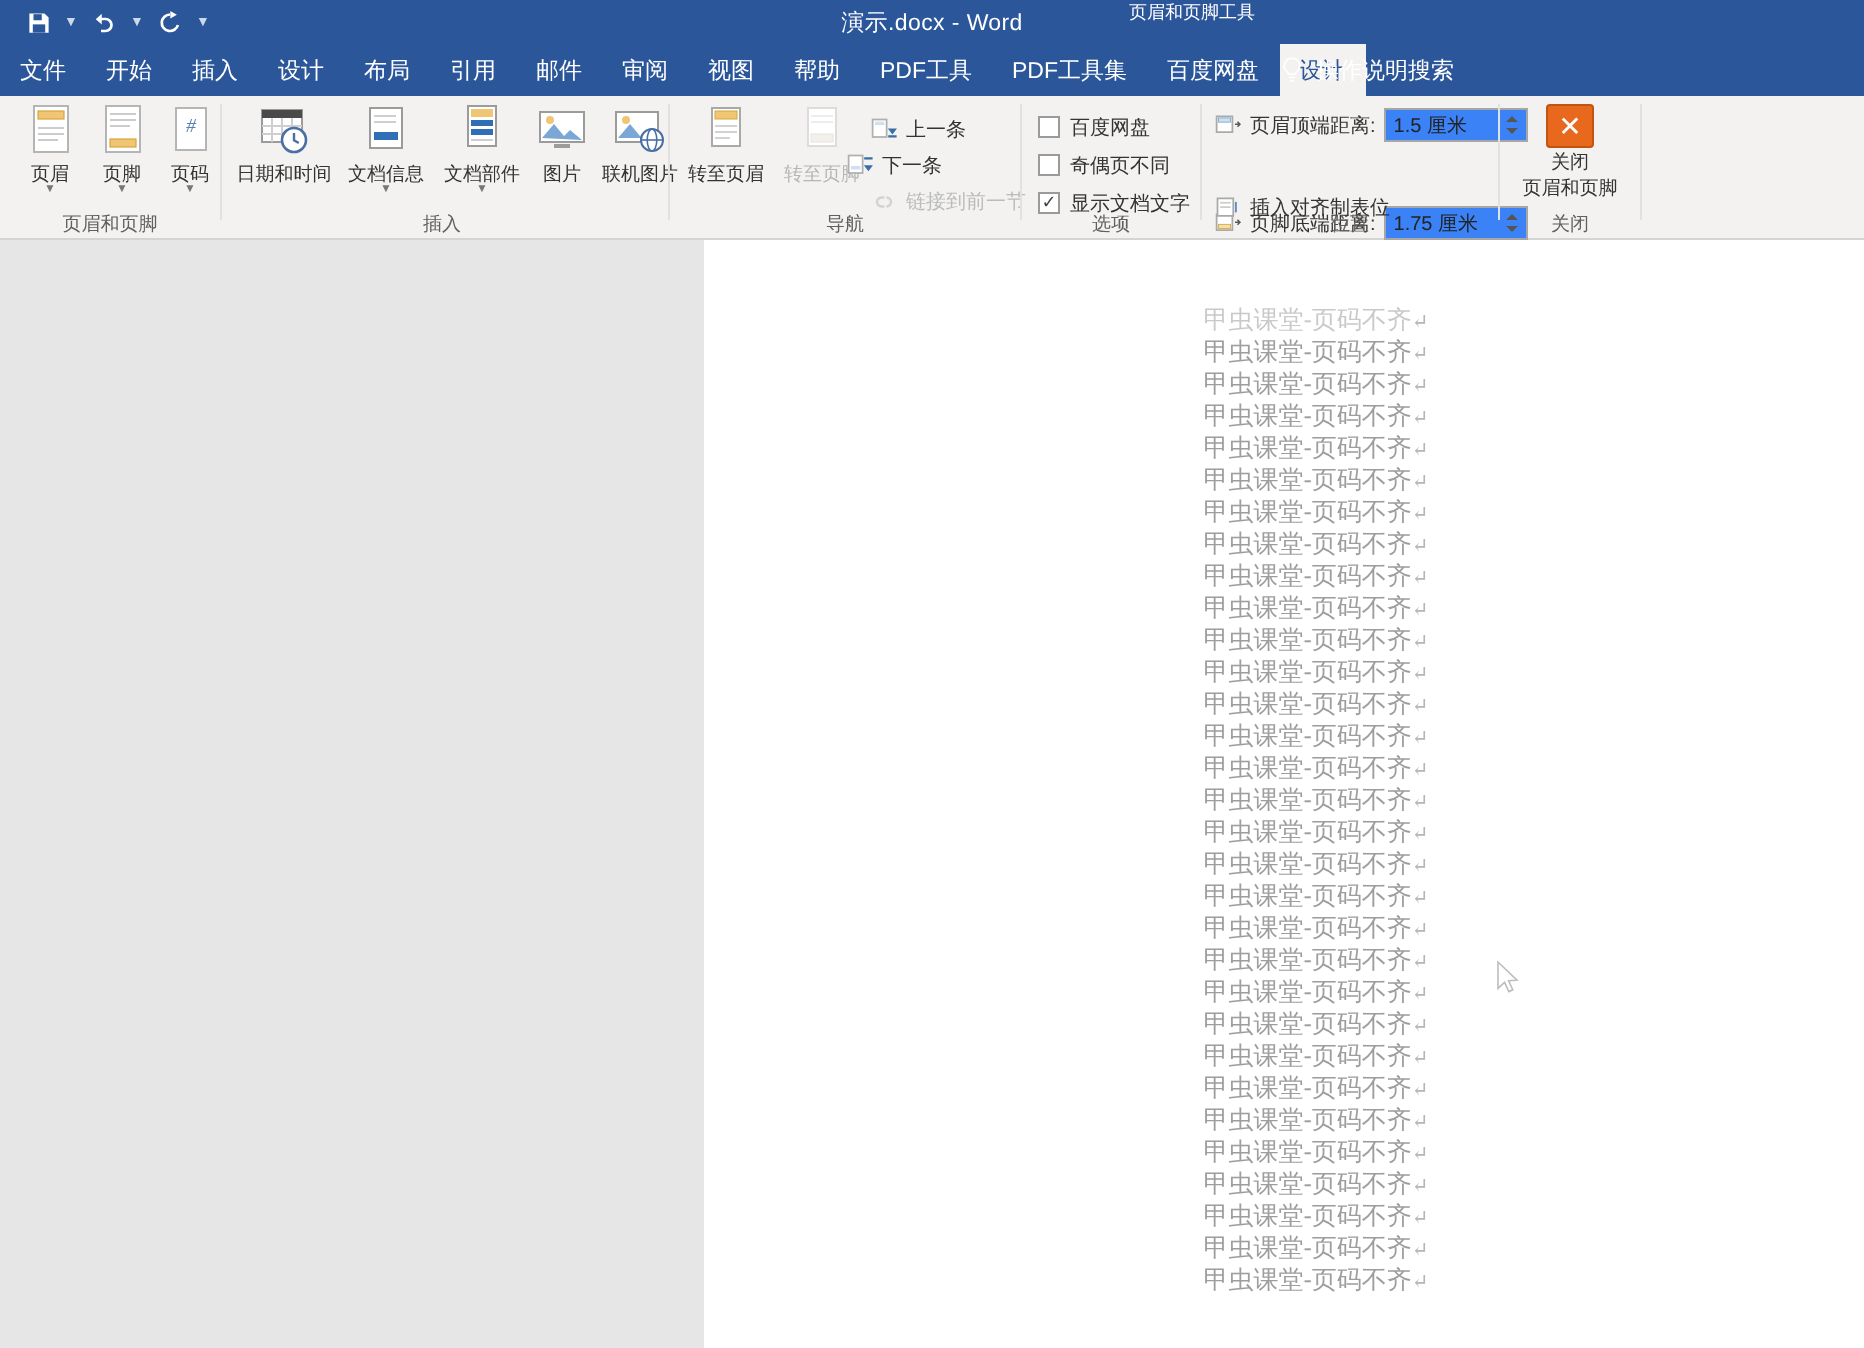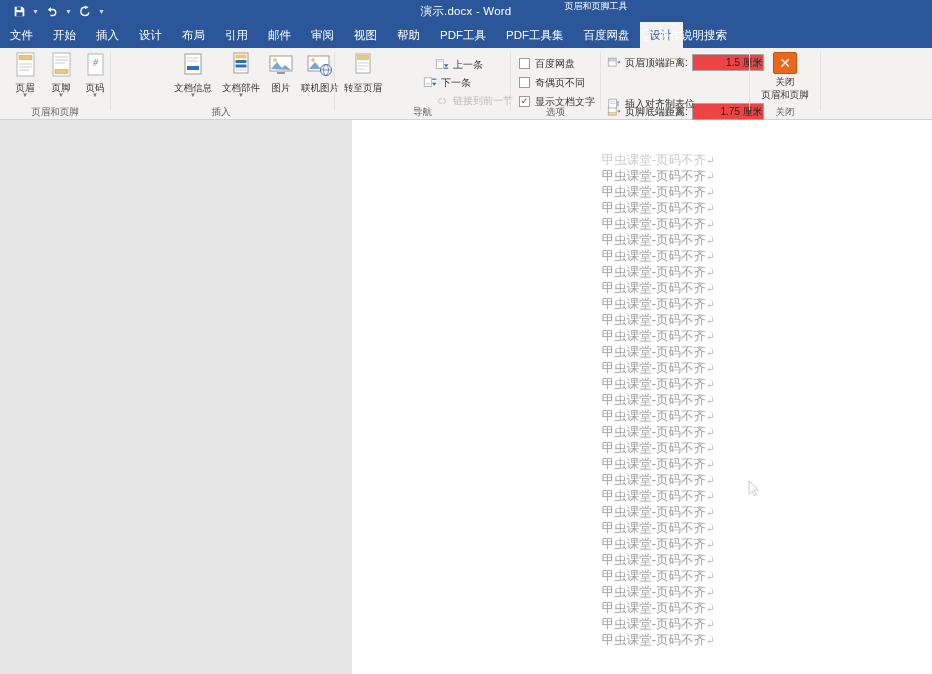--- a/index.html
+++ b/index.html
@@ -95,22 +95,22 @@
   .cbrow { position: absolute; height: 15px; display: flex; align-items: center; gap: 5px;
            font-size: 10px; color: #333333; white-space: nowrap; }
   .cbox { width: 11px; height: 11px; border: 1px solid #9a9a9a; background: #ffffff;
           display: flex; align-items: center; justify-content: center; flex: 0 0 11px; }
   .cbox .tick { font-size: 9px; color: #444; line-height: 9px; }
 
   
   .spinrow { position: absolute; height: 17px; display: flex; align-items: center; gap: 4px;
              font-size: 10px; color: #333333; white-space: nowrap; }
   .spinbox {
-    width: 72px; height: 17px; border: 1px solid #a6a6a6; background: #ef4444;
-    display: flex; align-items: center; position: relative; justify-content: flex-end;
+    width: 72px; height: 17px; border: 1px solid #a6a6a6; background: #3b82f6;
+    display: flex; align-items: center; position: relative;
   }
   .spinbox .sval { font-size: 10px; color: #222; padding-left: 4px; }
   .spin-arrows {
     position: absolute; right: 1px; top: 0px; width: 11px; height: 15px;
     display: flex; flex-direction: column; justify-content: center; align-items: center; gap: 3px;
   }
   .spin-arrows i { display: block; width: 0; height: 0; border-left: 3px solid transparent;
                    border-right: 3px solid transparent; }
   .spin-arrows .up { border-bottom: 3px solid #555; }
   .spin-arrows .dn { border-top: 3px solid #555; }
@@ -245,20 +245,34 @@
           <text x="16.5" y="15" font-size="10" text-anchor="middle" fill="#5b7fb8" font-family="serif" font-style="italic">#</text>
         </svg>
         <span class="blabel">页码</span>
         <span class="bcaret">▼</span>
       </div>
       <div class="glabel">页眉和页脚</div>
     </div>
     <div class="gsep" style="left:110px;"></div>
 
     <div class="rgroup" style="left:111px; width:220px;">
+      <div class="bigbtn" style="left:4px; width:54px;">
+        <svg class="icon32" viewBox="0 0 32 30">
+          <rect x="5" y="4" width="20" height="16" fill="#ffffff" stroke="#9b9b9b"></rect>
+          <rect x="5" y="4" width="20" height="4" fill="#4a4a4a"></rect>
+          <line x1="10" y1="8" x2="10" y2="20" stroke="#cfcfcf"></line>
+          <line x1="15" y1="8" x2="15" y2="20" stroke="#cfcfcf"></line>
+          <line x1="20" y1="8" x2="20" y2="20" stroke="#cfcfcf"></line>
+          <line x1="5" y1="12" x2="25" y2="12" stroke="#cfcfcf"></line>
+          <line x1="5" y1="16" x2="25" y2="16" stroke="#cfcfcf"></line>
+          <circle cx="21" cy="19" r="6" fill="#ffffff" stroke="#4a6fa5" stroke-width="1.3"></circle>
+          <path d="M21 15.5v3.6l2.4 1.4" stroke="#4a6fa5" stroke-width="1.2" fill="none"></path>
+        </svg>
+        <span class="blabel">日期和时间</span>
+      </div>
       <div class="bigbtn" style="left:58px; width:48px;">
         <svg class="icon32" viewBox="0 0 32 30">
           <rect x="8" y="3" width="16" height="20" fill="#ffffff" stroke="#9b9b9b"></rect>
           <line x1="10" y1="7" x2="21" y2="7" stroke="#cfcfcf"></line>
           <line x1="10" y1="10" x2="21" y2="10" stroke="#cfcfcf"></line>
           <rect x="10" y="15" width="12" height="4" fill="#2f6fb5"></rect>
         </svg>
         <span class="blabel">文档信息</span>
         <span class="bcaret">▼</span>
       </div>
@@ -300,20 +314,29 @@
     <div class="rgroup" style="left:335px; width:175px;">
       <div class="bigbtn" style="left:4px; width:48px;">
         <svg class="icon32" viewBox="0 0 32 30">
           <rect x="9" y="3" width="14" height="19" fill="#ffffff" stroke="#a9a9a9"></rect>
           <rect x="10.5" y="4.5" width="11" height="4" fill="#f0c674" stroke="#d9a63c" stroke-width=".5"></rect>
           <line x1="10.5" y1="12" x2="21.5" y2="12" stroke="#d2d2d2"></line>
           <line x1="10.5" y1="15" x2="21.5" y2="15" stroke="#d2d2d2"></line>
           <line x1="10.5" y1="18" x2="18" y2="18" stroke="#d2d2d2"></line>
         </svg>
         <span class="blabel">转至页眉</span>
+      </div>
+      <div class="bigbtn disabled" style="left:52px; width:48px;">
+        <svg class="icon32" viewBox="0 0 32 30">
+          <rect x="9" y="3" width="14" height="19" fill="#ffffff" stroke="#dcdcdc"></rect>
+          <line x1="10.5" y1="7" x2="21.5" y2="7" stroke="#ececec"></line>
+          <line x1="10.5" y1="10" x2="21.5" y2="10" stroke="#ececec"></line>
+          <rect x="10.5" y="16" width="11" height="4" fill="#f2f0e8" stroke="#e4e4e4" stroke-width=".5"></rect>
+        </svg>
+        <span class="blabel">转至页脚</span>
       </div>
       <div class="smallbtn" style="left:100px; top:9px;">
         <svg class="icon16" viewBox="0 0 16 16">
           <rect x="1.5" y="2" width="8" height="10" fill="#ffffff" stroke="#b0b0b0"></rect>
           <rect x="2.8" y="3.2" width="5.4" height="2" fill="#cfe0f2"></rect>
           <path d="M12.8 10.5 10.2 7.2h5.2z" fill="#3a6ea8"></path>
           <rect x="10.4" y="11" width="4.8" height="1.3" fill="#3a6ea8"></rect>
         </svg>
         <span>上一条</span>
       </div>

